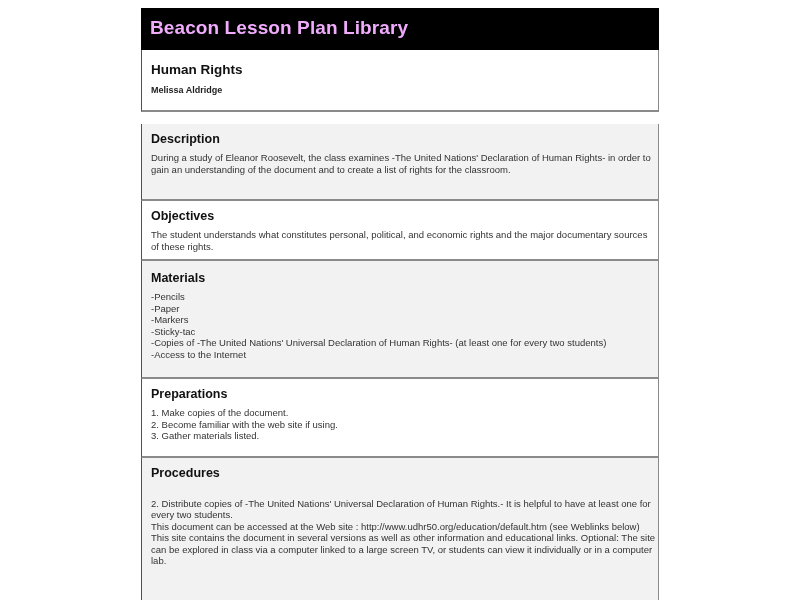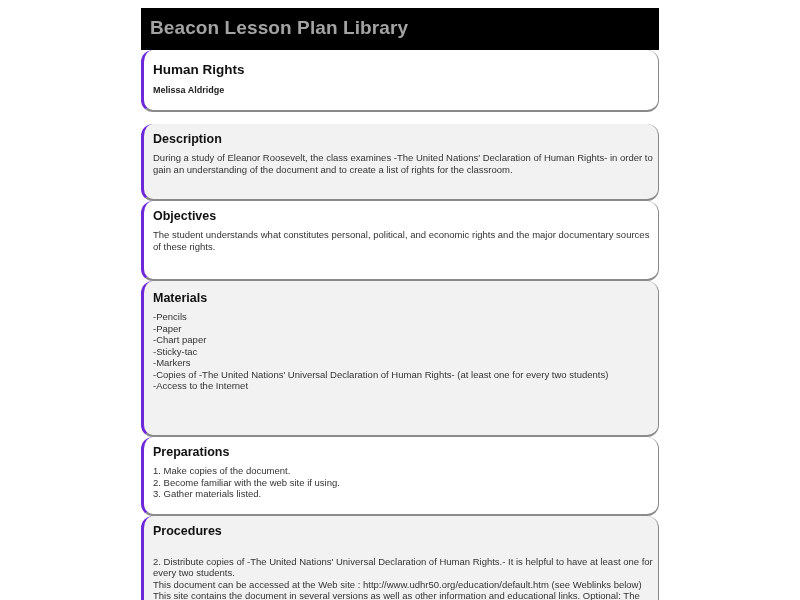--- a/index.html
+++ b/index.html
@@ -13,35 +13,34 @@
       color: #222222;
     }
     .page {
       position: absolute;
       left: 141px;
       top: 8px;
       width: 518px;
     }
     .banner {
       background: #000000;
-      color: #a3a3a3;
+      color: #f0abfc;
       height: 42px;
       box-sizing: border-box;
       padding: 9px 9px 0 9px;
       font-weight: bold;
       font-size: 19px;
       letter-spacing: 0.1px;
     }
     .section {
-      border-left: 3px solid #6d28d9;
+      border-left: 1px solid #6d28d9;
       border-right: 1px solid #8a8a8a;
       border-bottom: 2px solid #8a8a8a;
       box-sizing: border-box;
       padding: 8px 1px 0 9px;
-      border-radius: 12px;
     }
     .section.white { background: #ffffff; }
     .section.gray { background: #f2f2f2; }
     .section h2 {
       margin: 0;
       font-size: 12.5px;
       font-weight: bold;
       color: #111111;
     }
     .section .body {
@@ -77,33 +76,32 @@
   <div class="section white title-section" style="height:62px; padding-top:12px;">
     <h1>Human Rights</h1>
     <div class="author">Melissa Aldridge</div>
   </div>
 
   <div class="section gray" style="height:77px;margin-top:12px;">
     <h2>Description</h2>
     <div class="body">During a study of Eleanor Roosevelt, the class examines -The United Nations' Declaration of Human Rights- in order to gain an understanding of the document and to create a list of rights for the classroom.</div>
   </div>
 
-  <div class="section white" style="height:80px;">
+  <div class="section white" style="height:60px;">
     <h2>Objectives</h2>
     <div class="body">The student understands what constitutes personal, political, and economic rights and the major documentary sources of these rights.</div>
   </div>
 
-  <div class="section gray" style="height:156px; padding-top:10px;">
+  <div class="section gray" style="height:118px; padding-top:10px;">
     <h2>Materials</h2>
     <div class="body">
       <span class="list-line">-Pencils</span>
       <span class="list-line">-Paper</span>
-      <span class="list-line">-Chart paper</span>
+      <span class="list-line">-Markers</span>
       <span class="list-line">-Sticky-tac</span>
-      <span class="list-line">-Markers</span>
       <span class="list-line">-Copies of -The United Nations' Universal Declaration of Human Rights- (at least one for every two students)</span>
       <span class="list-line">-Access to the Internet</span>
     </div>
   </div>
 
   <div class="section white" style="height:79px;">
     <h2>Preparations</h2>
     <div class="body">
       <span class="list-line">1. Make copies of the document.</span>
       <span class="list-line">2. Become familiar with the web site if using.</span>

